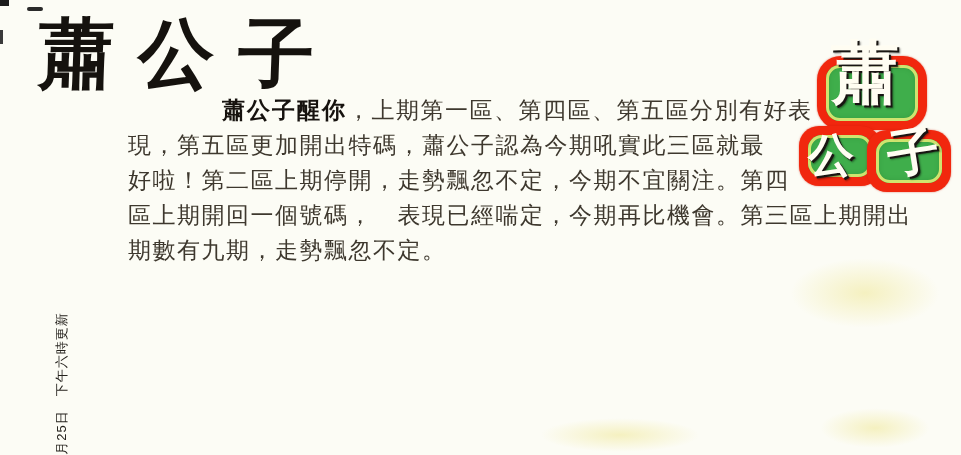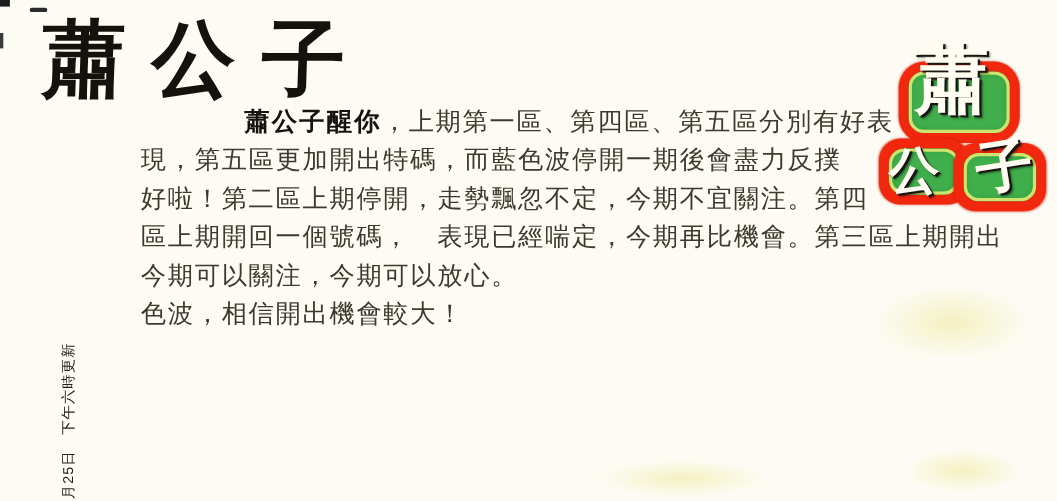--- a/index.html
+++ b/index.html
@@ -82,22 +82,21 @@
     </div>
   <div class="logo-ch ch-xiao">蕭</div>
   <div class="logo-ch ch-gong">公</div>
   <div class="logo-ch ch-zi">子</div>
 </div>
 
 <div class="article">
   <div class="line indent">
     <span class="lead">蕭公子醒你</span><span>，上期第一區、第四區、第五區分別有好表</span>
   </div>
-  <div class="line">現，第五區更加開出特碼，而藍色波停開一期後會盡力反撲</div>
+  <div class="line">現，第五區更加開出特碼，蕭公子認為今期吼實此三區就最</div>
   <div class="line">好啦！第二區上期停開，走勢飄忽不定，今期不宜關注。第四</div>
   <div class="line">區上期開回一個號碼，　表現已經喘定，今期再比機會。第三區上期開出</div>
-  <div class="line">今期可以關注，今期可以放心。</div>
-  <div class="line">色波，相信開出機會較大！</div>
+  <div class="line">期數有九期，走勢飄忽不定。</div>
 </div>
 
 <div class="sidebar-date">
   <span>1月25日　下午六時更新</span>
 </div>
 
 </body></html>

